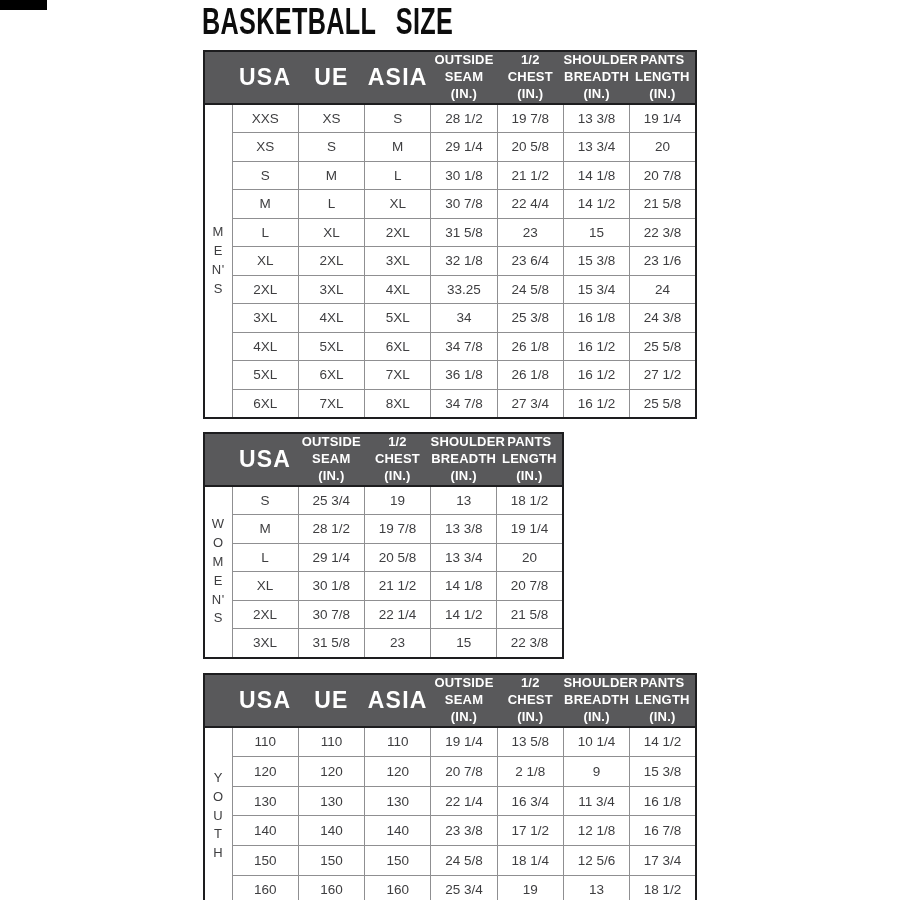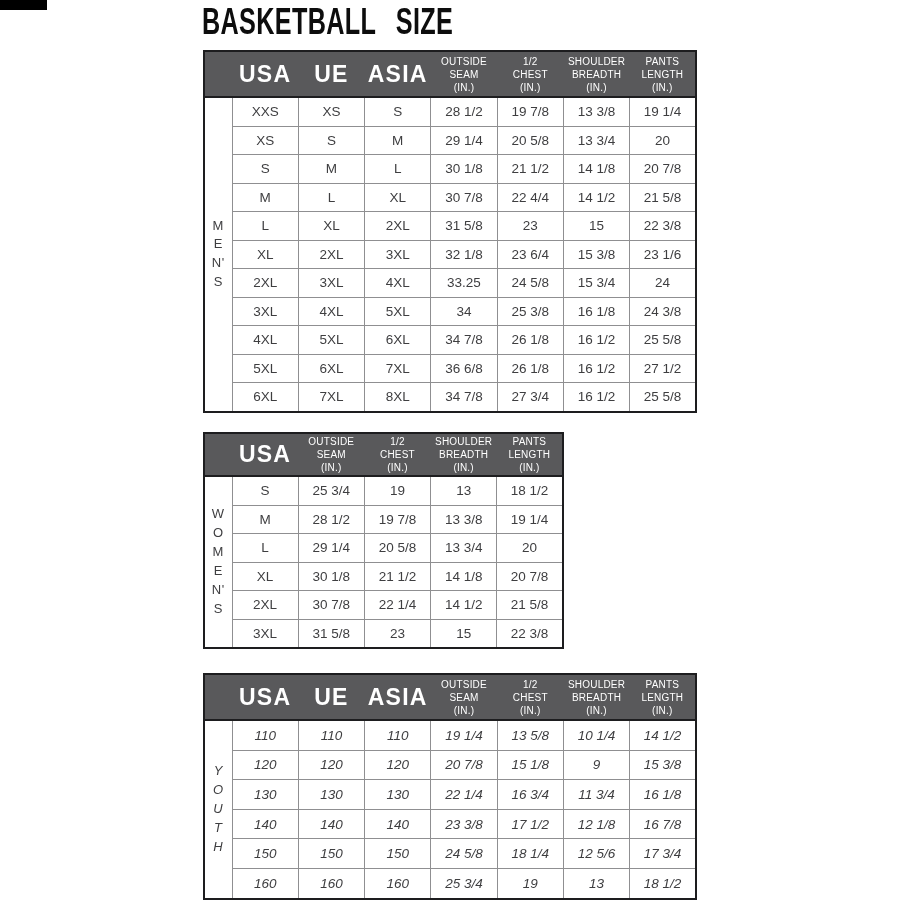--- a/index.html
+++ b/index.html
@@ -46,36 +46,36 @@
     vertical-align: middle;
   }
   .t-mens  thead th, .t-youth thead th { height: 44px; }
   .t-womens thead th { height: 41px; }
   th.large {
     font-size: 23px;
     font-weight: bold;
     letter-spacing: 1.2px;
   }
   th.small {
-    font-size: 10px;
-    font-weight: normal;
+    font-size: 13px;
+    font-weight: bold;
     line-height: 1.3;
     letter-spacing: 0.2px;
     white-space: pre-line;
   }
   .grid td {
     border: 1px solid #8f8f91;
     text-align: center;
     vertical-align: middle;
     color: #3e3e40;
     font-size: 13.5px;
     padding: 0;
   }
   .t-mens td, .t-womens td { height: 27.5px; }
-  .t-youth td { height: 28.6px; font-style: italic; }
+  .t-youth td { height: 28.6px; }
   td.vlabel {
     white-space: pre-line;
     font-size: 13px;
     line-height: 1.45;
     letter-spacing: 0.5px;
   }
 </style>
 </head>
 <body>
 
@@ -198,21 +198,21 @@
           <td>6XL</td>
           <td>34 7/8</td>
           <td>26 1/8</td>
           <td>16 1/2</td>
           <td>25 5/8</td>
         </tr>
         <tr>
           <td>5XL</td>
           <td>6XL</td>
           <td>7XL</td>
-          <td>36 6/8</td>
+          <td>36 1/8</td>
           <td>26 1/8</td>
           <td>16 1/2</td>
           <td>27 1/2</td>
         </tr>
         <tr>
           <td>6XL</td>
           <td>7XL</td>
           <td>8XL</td>
           <td>34 7/8</td>
           <td>27 3/4</td>
@@ -347,21 +347,21 @@
           <td>19 1/4</td>
           <td>13 5/8</td>
           <td>10 1/4</td>
           <td>14 1/2</td>
         </tr>
         <tr>
           <td>120</td>
           <td>120</td>
           <td>120</td>
           <td>20 7/8</td>
-          <td>15 1/8</td>
+          <td>2 1/8</td>
           <td>9</td>
           <td>15 3/8</td>
         </tr>
         <tr>
           <td>130</td>
           <td>130</td>
           <td>130</td>
           <td>22 1/4</td>
           <td>16 3/4</td>
           <td>11 3/4</td>

